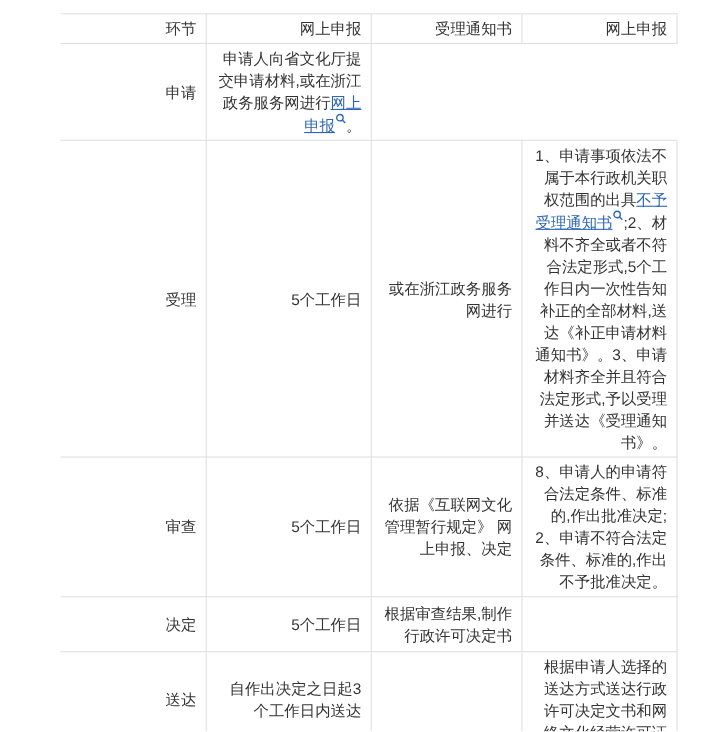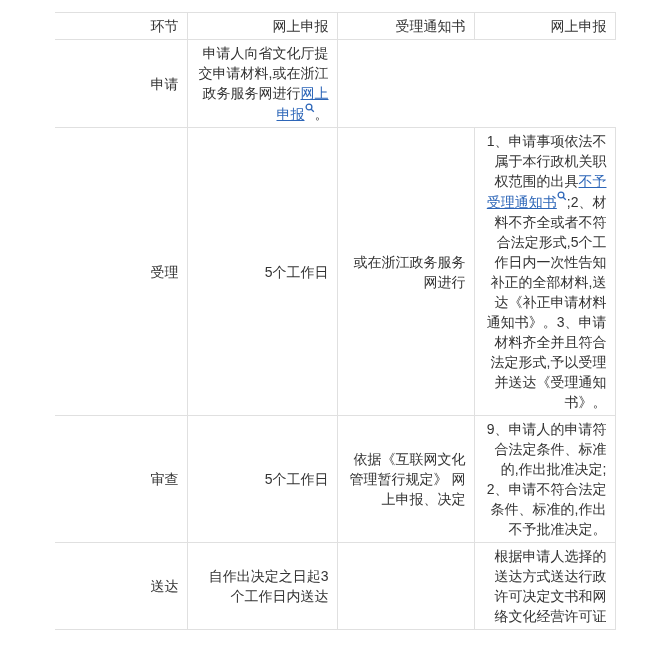--- a/index.html
+++ b/index.html
@@ -101,21 +101,27 @@
         <td>或在浙江政务服务网进行</td>
         <td><span>1、申请事项依法不属于本行政机关职权范围的出具</span><a class="cell-link" href="#">不予受理通知书</a><svg viewBox="0 0 11 11" class="search-glyph">
               <circle cx="4.4" cy="4.4" r="3.2" fill="none" stroke="currentColor" stroke-width="1.4"></circle>
               <line x1="6.8" y1="6.8" x2="9.7" y2="9.7" stroke="currentColor" stroke-width="1.4"></line>
             </svg><span>;2、材料不齐全或者不符合法定形式,5个工作日内一次性告知补正的全部材料,送达《补正申请材料通知书》。3、申请材料齐全并且符合法定形式,予以受理并送达《受理通知书》。</span></td>
       </tr>
       <tr class="r3">
         <td>审查</td>
         <td>5个工作日</td>
         <td>依据《互联网文化管理暂行规定》 网上申报、决定</td>
-        <td>9、申请人的申请符合法定条件、标准的,作出批准决定;2、申请不符合法定条件、标准的,作出不予批准决定。</td>
+        <td>8、申请人的申请符合法定条件、标准的,作出批准决定;2、申请不符合法定条件、标准的,作出不予批准决定。</td>
+      </tr>
+      <tr class="r4">
+        <td>决定</td>
+        <td>5个工作日</td>
+        <td>根据审查结果,制作行政许可决定书</td>
+        <td></td>
       </tr>
       <tr class="r5">
         <td>送达</td>
         <td>自作出决定之日起3个工作日内送达</td>
         <td></td>
         <td>根据申请人选择的送达方式送达行政许可决定文书和网络文化经营许可证</td>
       </tr>
     </tbody>
   </table>
 </div>

